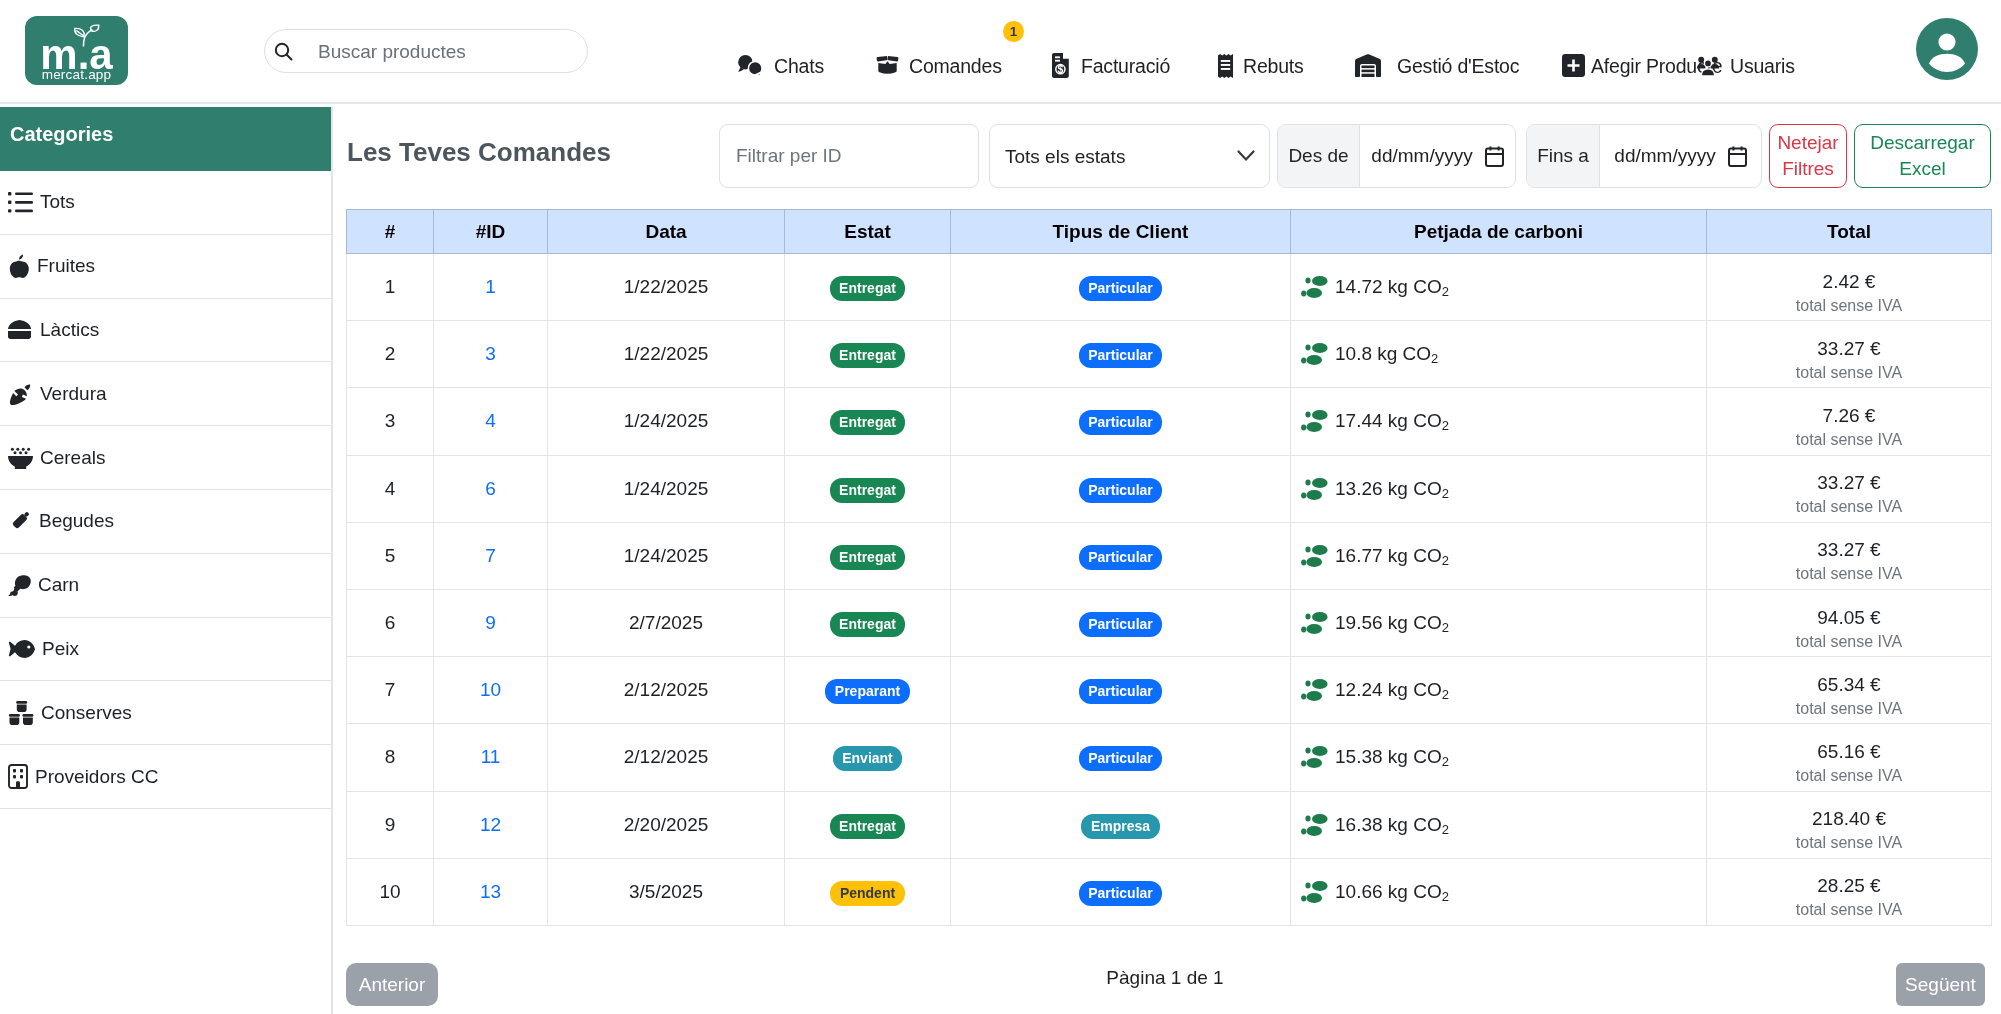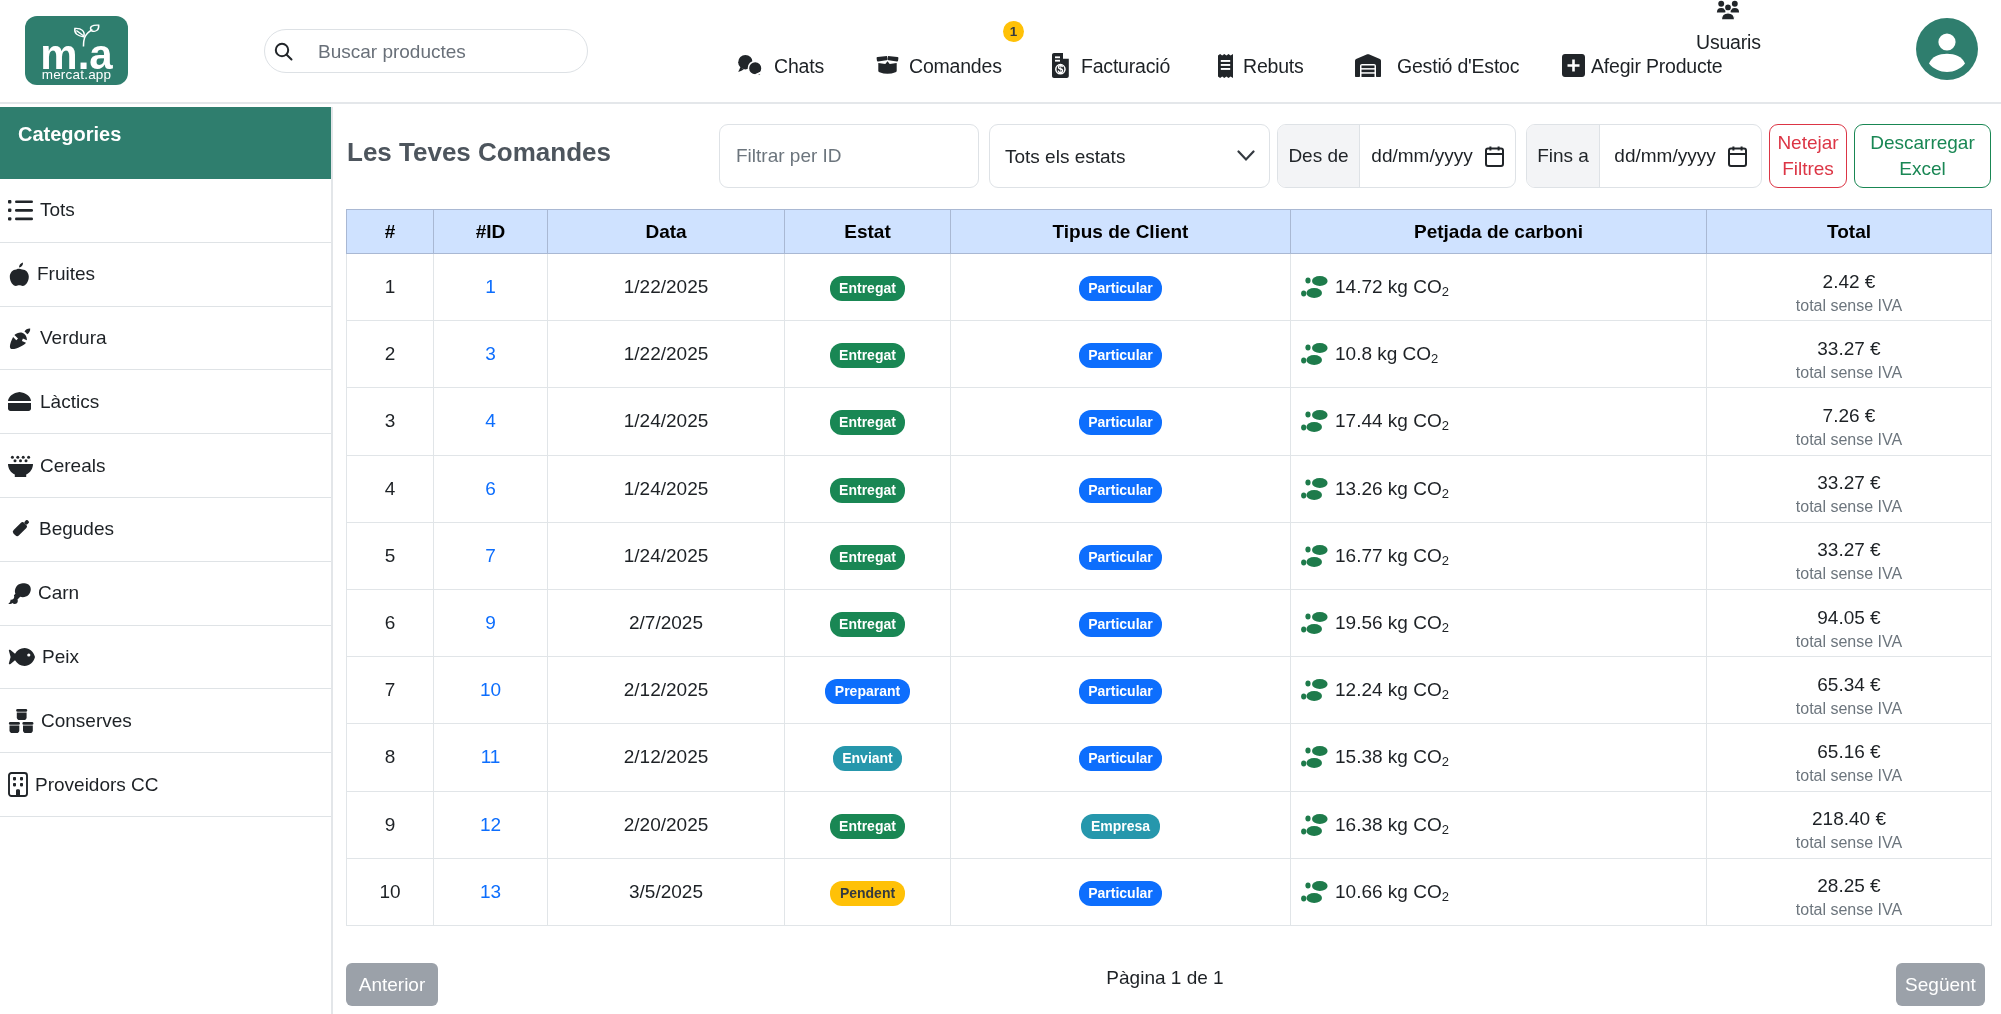--- a/index.html
+++ b/index.html
@@ -18,21 +18,21 @@
   .search svg { position:absolute; left:9px; top:12px; }
   .search .ph { position:absolute; left:53px; top:11px; font-size:19px; color:#697079; }
 
   .nav-item { position:absolute; top:0; height:133px; display:flex; align-items:center; gap:10px; font-size:19.5px; letter-spacing:-0.2px; color:#1d2125; }
   .nav-item svg { flex:none; position:relative; top:-1px; }
   .navbadge { position:absolute; left:1003px; top:21px; width:21px; height:21px; border-radius:50%; background:#ffc107; color:#343a40; font-size:13.5px; font-weight:700; text-align:center; line-height:21px; }
   .avatar { position:absolute; left:1916px; top:18px; width:62px; height:62px; }
 
   
   .sidebar { position:absolute; left:0; top:107px; width:333px; height:907px; background:#fff; border-right:2px solid #e3e6e9; }
-  .cat-head { height:72px; background:#2f7e6e; color:#fff; font-size:20px; font-weight:700; line-height:55px; padding-left:18px; }
+  .cat-head { height:64px; background:#2f7e6e; color:#fff; font-size:20px; font-weight:700; line-height:55px; padding-left:10px; }
   .cat-item { height:63.8px; display:flex; align-items:center; gap:7px; padding-left:8px; font-size:19px; color:#1d2125; border-bottom:1.5px solid #dfe3e6; }
   .cat-item svg { flex:none; }
 
   
   .title { position:absolute; left:347px; top:137px; font-size:26px; font-weight:700; color:#4d555d; }
 
   .ctrl { position:absolute; top:124px; height:64px; border:1.5px solid #dee2e6; border-radius:9px; background:#fff; font-size:19px; }
   .f-id { left:719px; width:260px; }
   .f-id .ph { position:absolute; left:16px; top:20px; color:#6c757d; }
   .f-sel { left:989px; width:281px; }
@@ -60,21 +60,21 @@
   .bg-green { background:#198754; }
   .bg-blue { background:#0d6efd; }
   .bg-teal { background:#2697ac;text-align:right; }
   .bg-yellow { background:#ffc107; color:#343a40; }
   .price { font-size:19px; line-height:25px; color:#1d2125; position:relative; top:6px; }
   .pricesub { font-size:16px; line-height:24px; color:#6c757d; position:relative; top:6px; }
   sub.s2 { font-size:13px; vertical-align:baseline; position:relative; top:3px; }
 
   
   .pgbtn { position:absolute; top:963px; height:43px; background:#9ba1a9; color:#fff; font-size:19px; border-radius:6px; display:flex; align-items:center; justify-content:center; }
-  .pg-prev { left:346px; width:92px; }
+  .pg-prev { left:346px; width:92px;border-radius:10px; }
   .pg-next { left:1896px; width:89px; }
   .pg-info { position:absolute; top:967px; left:1095px; width:140px; text-align:center; font-size:19px; color:#1d2125; }
 </style>
 </head>
 <body>
 
 <div class="topbar">
   <div class="logo">
     <svg class="sprout" width="38" height="24" viewBox="0 0 40 30" preserveAspectRatio="none" fill="none" stroke="#fff" stroke-width="1.6">
       <path d="M20.5 28 C20.5 18 22 12 30 7"></path>
@@ -147,21 +147,21 @@
     <span>Gestió d'Estoc</span>
   </div>
 
   <div class="nav-item" style="left:1562px;gap:6px;">
     <svg width="23" height="23" viewBox="0 0 23 23" fill="#212529">
       <path d="M3 0 L20 0 C21.7 0 23 1.3 23 3 L23 20 C23 21.7 21.7 23 20 23 L3 23 C1.3 23 0 21.7 0 20 L0 3 C0 1.3 1.3 0 3 0 Z M10.2 5.5 L10.2 10.2 L5.5 10.2 L5.5 12.8 L10.2 12.8 L10.2 17.5 L12.8 17.5 L12.8 12.8 L17.5 12.8 L17.5 10.2 L12.8 10.2 L12.8 5.5 Z" fill-rule="evenodd"></path>
     </svg>
     <span>Afegir Producte</span>
   </div>
 
-  <div class="nav-item" style="left:1696px;flex-direction:column;">
+  <div class="nav-item" style="left:1696px;">
     <svg width="24" height="21" viewBox="0 0 24 21" fill="#212529">
       <circle cx="5.2" cy="4.7" r="2.95"></circle>
       <circle cx="18.8" cy="4.7" r="2.95"></circle>
       <path d="M0.9 13.4 Q0.9 9.1 5.2 9.1 Q9.5 9.1 9.5 13.4 Z"></path>
       <path d="M14.5 13.4 Q14.5 9.1 18.8 9.1 Q23.1 9.1 23.1 13.4 Z"></path>
       <circle cx="12" cy="8.4" r="3.5" stroke="#fff" stroke-width="1.3"></circle>
       <path d="M5.4 20.6 Q5.4 13.8 12 13.8 Q18.6 13.8 18.6 20.6 Q18.6 21 18.2 21 L5.8 21 Q5.4 21 5.4 20.6 Z" stroke="#fff" stroke-width="1.3"></path>
     </svg>
     <span>Usuaris</span>
   </div>
@@ -187,32 +187,32 @@
       <span>Tots</span>
     </div>
   <div class="cat-item">
       <svg width="22" height="24" viewBox="0 0 22 24" fill="#212529">
         <path d="M11 5.5 C11 3 12.7 1 15 .4 C15.3 2.9 13.7 5 11 5.5 Z"></path>
         <path d="M10.3 6.8 C12 6.8 12.6 7.5 14.3 7.5 C17.8 7.5 20.8 10.6 20.8 14.8 C20.8 19.7 17.6 24 14.7 24 C13.4 24 12.6 23.3 11.3 23.3 C10 23.3 9.2 24 7.9 24 C5 24 1.8 19.7 1.8 14.8 C1.8 10.6 4.8 7.5 8.3 7.5 C9 7.5 9.6 6.8 10.3 6.8 Z"></path>
       </svg>
       <span>Fruites</span>
     </div>
   <div class="cat-item">
+      <svg width="25" height="19" viewBox="0 0 25 19" fill="#212529">
+        <path d="M13.5 0 C19.8 .8 24.6 4.3 25 9 L2 9 C2.5 4.3 7.2 .8 13.5 0 Z" transform="translate(-2 0)"></path>
+        <path d="M0 11 L23 11 L23 16.5 C23 17.9 21.9 19 20.5 19 L2.5 19 C1.1 19 0 17.9 0 16.5 Z"></path>
+      </svg>
+      <span>Làctics</span>
+    </div>
+  <div class="cat-item">
       <svg width="25" height="24" viewBox="0 0 25 24" fill="#212529">
         <path d="M16.5 5.5 C17.6 3.4 19.8 2.3 22.2 2.5 C22.4 4.9 21.3 7.1 19.2 8.2 C18.5 7 17.6 6.2 16.5 5.5 Z"></path>
         <path d="M14.2 6.8 C17.3 7.9 19.3 11 18.8 14.3 L14.9 12.6 L13.9 14.9 L18 16.7 C16.2 19.6 4.9 24.8 2.5 22.4 C0.9 20.8 2.9 15.3 5.1 11 L8.3 14.2 L10 12.5 L6.4 8.9 C8.6 7 11.9 6 14.2 6.8 Z"></path>
       </svg>
       <span>Verdura</span>
-    </div>
-  <div class="cat-item">
-      <svg width="25" height="19" viewBox="0 0 25 19" fill="#212529">
-        <path d="M13.5 0 C19.8 .8 24.6 4.3 25 9 L2 9 C2.5 4.3 7.2 .8 13.5 0 Z" transform="translate(-2 0)"></path>
-        <path d="M0 11 L23 11 L23 16.5 C23 17.9 21.9 19 20.5 19 L2.5 19 C1.1 19 0 17.9 0 16.5 Z"></path>
-      </svg>
-      <span>Làctics</span>
     </div>
   <div class="cat-item">
       <svg width="25" height="23" viewBox="0 0 25 23" fill="#212529">
         <circle cx="7" cy="6.8" r="1.5"></circle>
         <circle cx="12.5" cy="6.8" r="1.5"></circle>
         <circle cx="18" cy="6.8" r="1.5"></circle>
         <circle cx="4.4" cy="3.2" r="1.5"></circle>
         <circle cx="9.8" cy="3.2" r="1.5"></circle>
         <circle cx="15.2" cy="3.2" r="1.5"></circle>
         <circle cx="20.6" cy="3.2" r="1.5"></circle>

